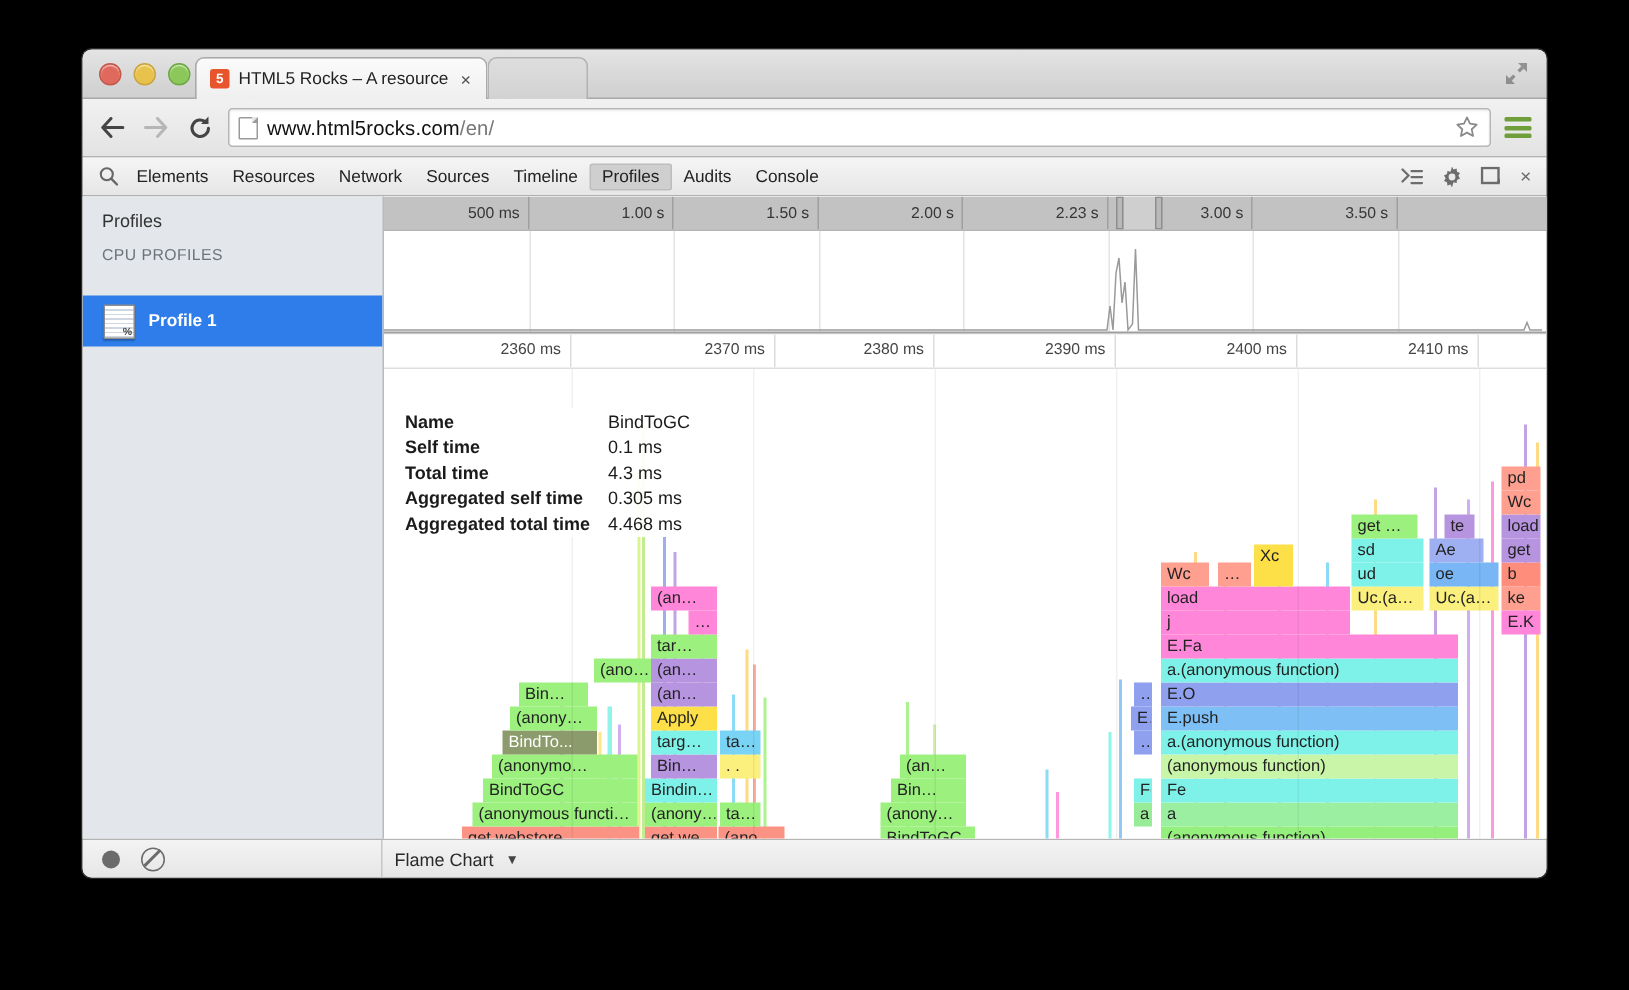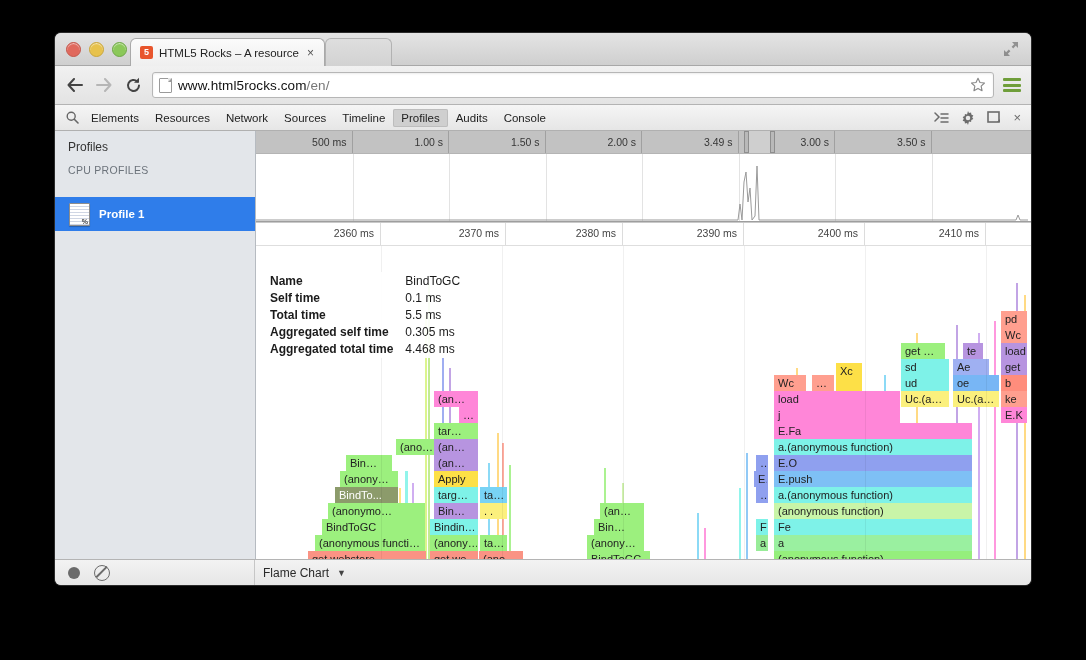--- a/index.html
+++ b/index.html
@@ -255,21 +255,21 @@
         </div>
       </div>
 
       <div class="dt-main">
 
         <div class="ovr-ruler" id="ovrRuler">
             <div class="tick" style="left: 0px; width: 96.5px;">500 ms</div>
             <div class="tick" style="left: 0px; width: 193px;">1.00 s</div>
             <div class="tick" style="left: 0px; width: 289.5px;">1.50 s</div>
             <div class="tick" style="left: 0px; width: 386px;">2.00 s</div>
-            <div class="tick" style="left: 0px; width: 482.5px;">3.49 s</div>
+            <div class="tick" style="left: 0px; width: 482.5px;">2.23 s</div>
             <div class="tick" style="left: 0px; width: 579px;">3.00 s</div>
             <div class="tick" style="left: 0px; width: 675.5px; text-align: right;">3.50 s</div>
             <div class="ovr-window-l" style="left: 0px; width: 490.22px;"></div>
             <div class="ovr-window-r" style="left: 515.696px; right: 0px;"></div>
             <div class="ovr-handle" style="left: 488.22px;"></div>
             <div class="ovr-handle" style="left: 513.696px;"></div>
           </div>
         <div class="ovr-graph" id="ovrGraph">
             <div class="vline" style="left: 97px;"></div>
             <div class="vline" style="left: 193px;"></div>
@@ -279,35 +279,35 @@
             <div class="vline" style="left: 579px;"></div>
             <div class="vline" style="left: 676px;"></div>
             <svg width="772" height="68" style="position: absolute; left: 0px; top: 0px;">
               <path d="M0 66 H482 L484 50 L486 66 L488 28 L490 18 L492 48 L494 34 L496 66 L499 62 L501 12 L503 66 H760 L762 61 L764 66 H772" fill="none" stroke="#9a9a9a" stroke-width="1"></path>
             </svg>
             <div style="position: absolute; left: 0px; right: 0px; bottom: 0px; height: 1px; background: rgb(158, 158, 158);"></div>
           </div>
 
         <div class="fc-ruler" id="fcRuler">
             <div class="tick" style="left: 0px; width: 125px;">2360 ms</div>
-            <div class="tick" style="left: 4px; width: 246px;">2370 ms</div>
+            <div class="tick" style="left: 15px; width: 246px;">2370 ms</div>
             <div class="tick" style="left: 0px; width: 367px;">2380 ms</div>
             <div class="tick" style="left: 0px; width: 488px;">2390 ms</div>
             <div class="tick" style="left: 0px; width: 609px;">2400 ms</div>
             <div class="tick" style="left: 0px; width: 730px;">2410 ms</div>
           </div>
 
         <div class="flame" id="flame">
           <div class="info" id="infoPanel">
               <div class="k">Name</div>
               <div class="v">BindToGC</div>
               <div class="k">Self time</div>
               <div class="v">0.1 ms</div>
               <div class="k">Total time</div>
-              <div class="v">5.5 ms</div>
+              <div class="v">4.3 ms</div>
               <div class="k">Aggregated self time</div>
               <div class="v">0.305 ms</div>
               <div class="k">Aggregated total time</div>
               <div class="v">4.468 ms</div>
             </div>
         <div style="position: absolute; left: 172px; bottom: 0px; width: 2px; height: 300px; background: rgb(183, 232, 127); opacity: 0.85;"></div>
             <div style="position: absolute; left: 169px; bottom: 0px; width: 2px; height: 268px; background: rgb(213, 242, 122); opacity: 0.85;"></div>
             <div style="position: absolute; left: 211px; bottom: 0px; width: 2px; height: 170px; background: rgb(156, 240, 126); opacity: 0.85;"></div>
             <div style="position: absolute; left: 117px; bottom: 0px; width: 3px; height: 120px; background: rgb(245, 143, 208); opacity: 0.85;"></div>
             <div style="position: absolute; left: 143px; bottom: 0px; width: 2px; height: 95px; background: rgb(255, 224, 112); opacity: 0.85;"></div>

